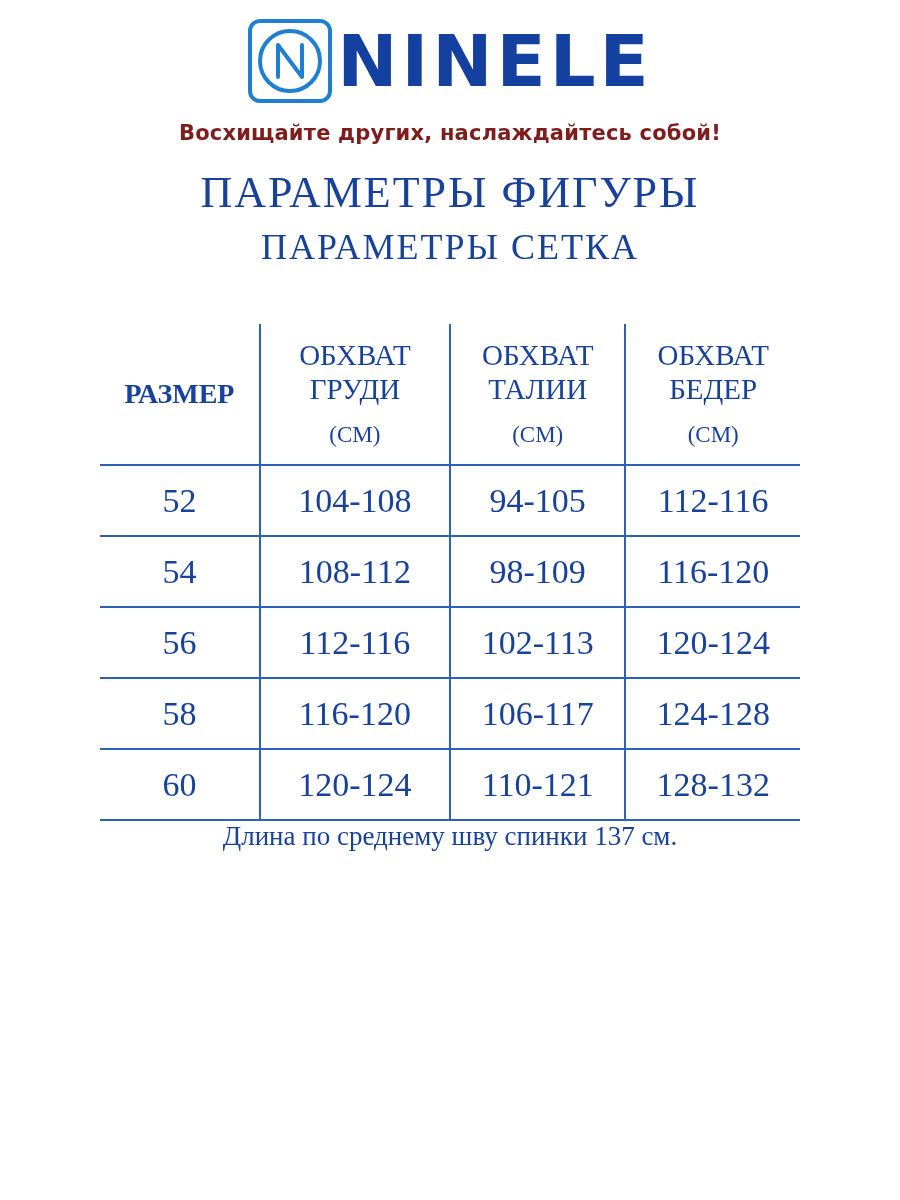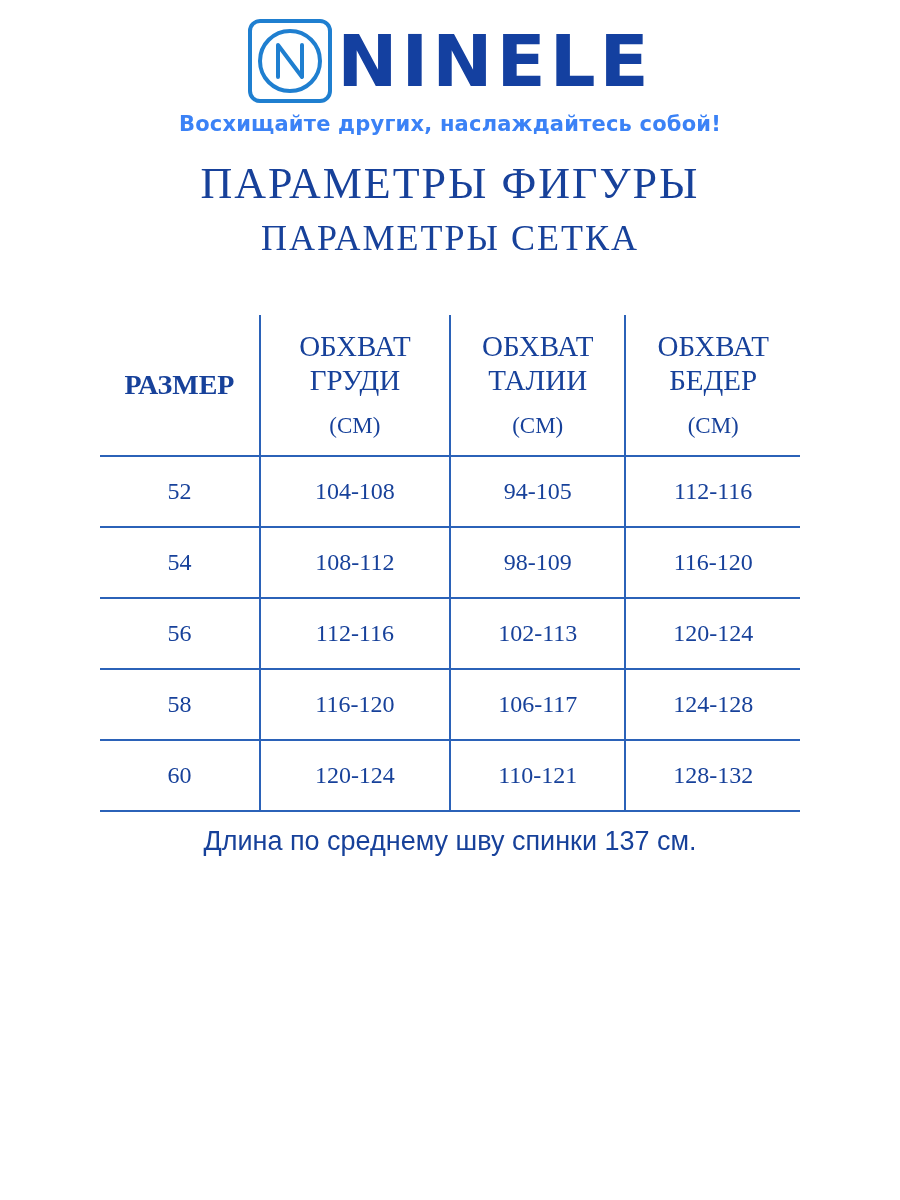--- a/index.html
+++ b/index.html
@@ -38,26 +38,26 @@
   .brand-name {
     font-family: "DejaVu Sans", sans-serif;
     font-weight: bold;
     font-size: 72px;
     letter-spacing: 4px;
     color: #1440a0;
     line-height: 1;
     white-space: nowrap;
   }
   .tagline {
-    margin-top: 8px;
+    margin-top: 17px;
     text-align: center;
     font-family: "DejaVu Sans", sans-serif;
     font-weight: bold;
     font-size: 21px;
-    color: #3b82f6;
+    color: #7f1d1d;
     letter-spacing: 0.2px;
   }
 
   
   .title-main {
     margin-top: 22px;
     text-align: center;
     font-family: "Liberation Serif", serif;
     font-weight: normal;
     font-size: 44px;
@@ -107,36 +107,35 @@
     display: block;
     font-size: 23px;
     margin-top: 16px;
   }
   table.size-grid thead th.col-size {
     font-weight: bold;
     font-size: 28px;
   }
   table.size-grid tbody td {
     height: 69px;
-    font-size: 24px;
+    font-size: 34px;
   }
   table.size-grid tbody tr:last-child td {
     border-bottom: 2px solid #2b62b8;
   }
   .col-size { width: 160px; }
   .col-bust { width: 190px; }
   .col-waist { width: 175px; }
   .col-hips { width: 175px; }
 
   .note {
-    margin-top: 14px;
     text-align: center;
     font-size: 27px;
     color: #17419a;
-    font-family: Liberation Sans, sans-serif;
+    font-family: Liberation Serif, serif;
   }
 </style>
 </head>
 <body>
 
 <div class="page">
 
   <div class="brand">
     <span class="brand-logo">
       <svg viewBox="0 0 86 86" width="86" height="86" aria-hidden="true">

